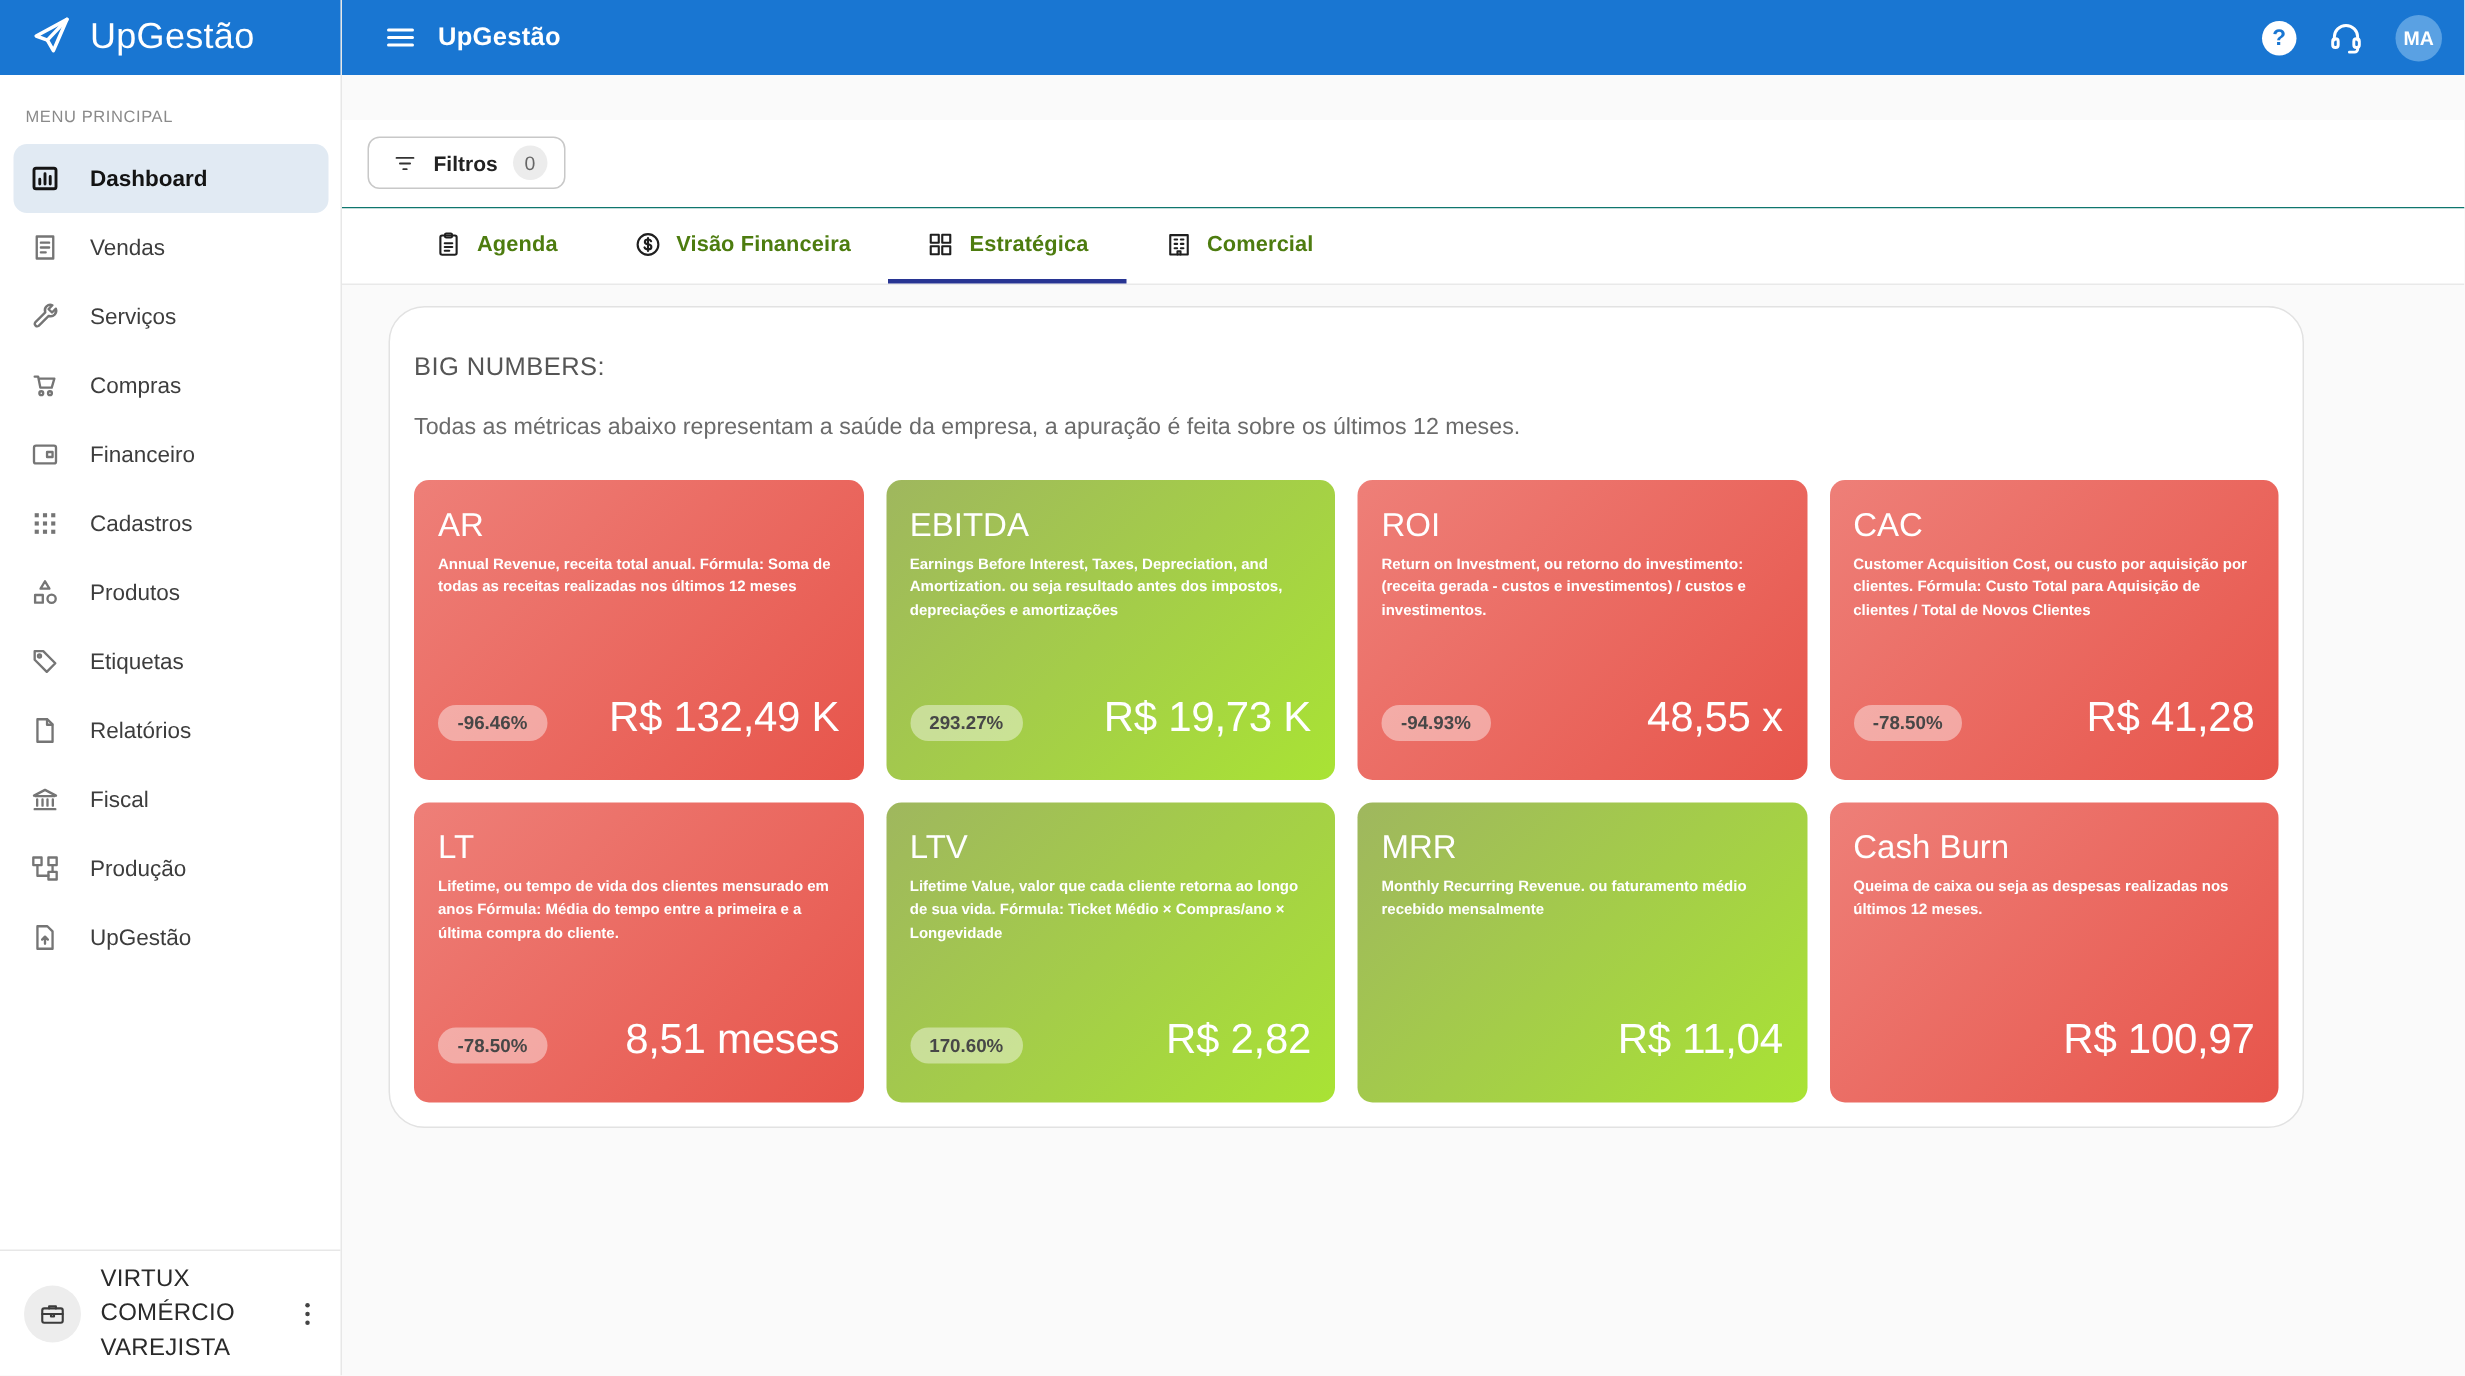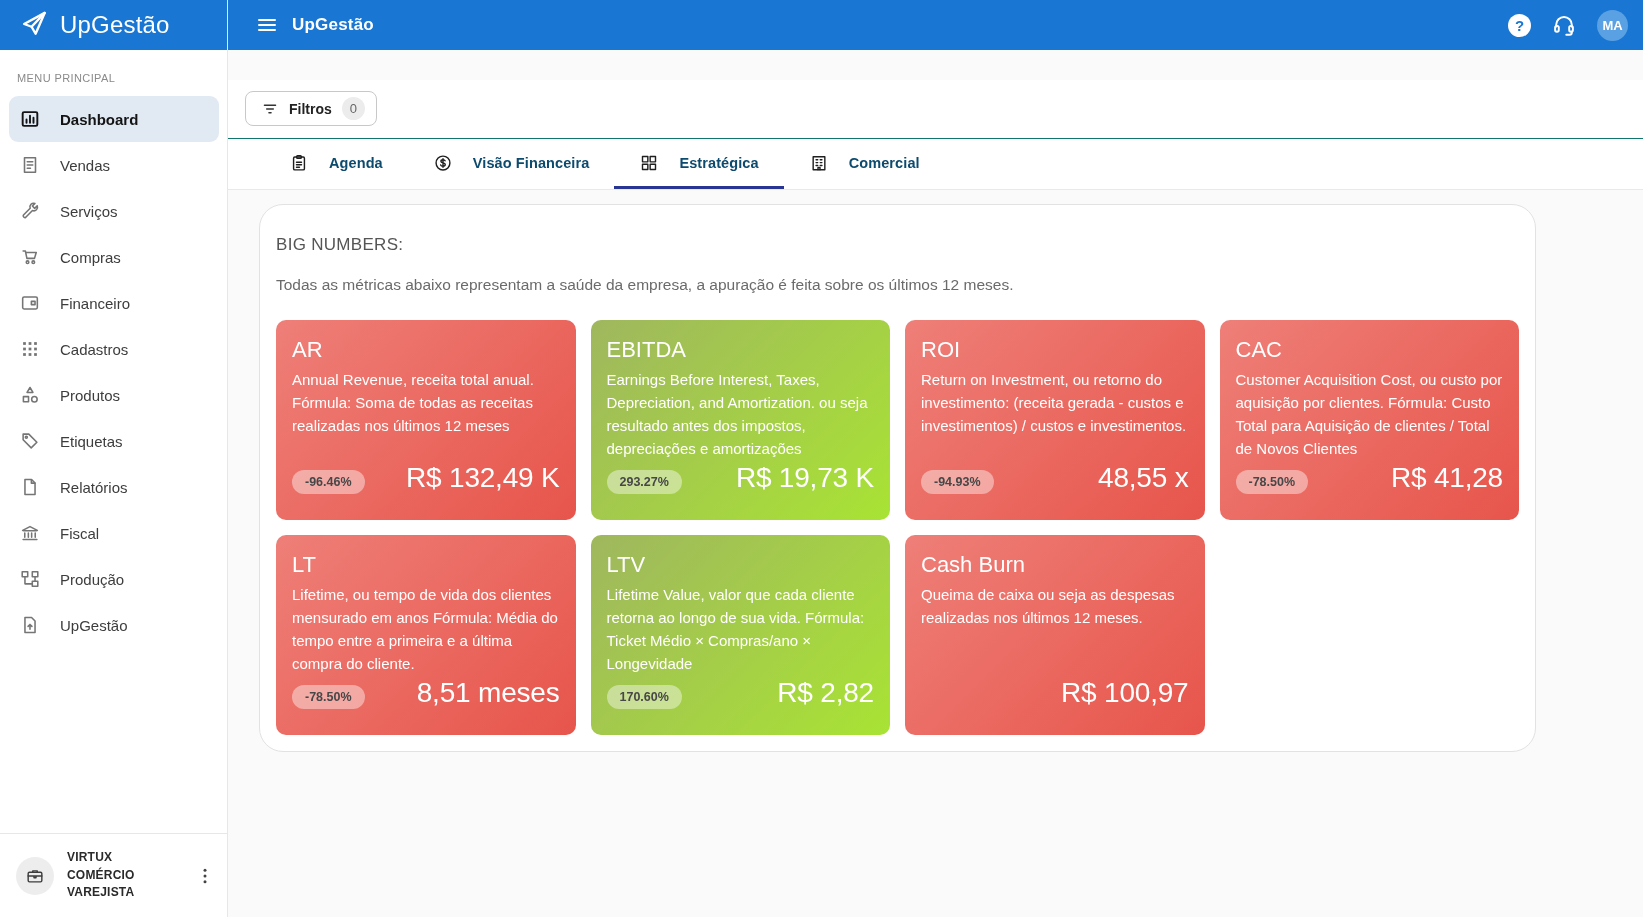--- a/index.html
+++ b/index.html
@@ -28,21 +28,21 @@
   .nav-item.active { background:var(--active-bg,#e1eaf3); margin-left:9px; padding-left:10px; border-radius:9px; }
   .nav-item.active .icon { color:#141414; }
   .nav-item.active .icon svg { stroke-width:2.1; }
   .nav-item.active .label { color:#141414; font-weight:600; }
 
   .sidebar-footer { height:84px; border-top:1px solid #e7e7e7; display:flex; align-items:center;
                     padding:0 10px 0 16px; gap:13px; flex:none; cursor:pointer; }
   .company-avatar { width:38px; height:38px; border-radius:50%; background:#ededed; color:#3c3c3c;
                     display:flex; align-items:center; justify-content:center; flex:none; }
   .company-avatar .icon { width:20px; height:20px; }
-  .company-name { flex:1; font-size:12px; font-weight:700; color:#2a2a2a; line-height:1.45; letter-spacing:.2px; }
+  .company-name { flex:1; font-size:16px; font-weight:400; color:#2a2a2a; line-height:1.45; letter-spacing:.2px; }
   .kebab { width:24px; height:24px; color:#444; cursor:pointer; flex:none; }
 
   
   .main { flex:1; display:flex; flex-direction:column; height:100%; min-width:0; }
   .topbar { height:50px; background:var(--blue,#1976d2); display:flex; align-items:center;
             padding:0 15px; color:#fff; flex:none; }
   .hamburger { width:24px; height:24px; color:#fff; cursor:pointer; margin-left:12px; }
   .hamburger svg { stroke-width:2; }
   .topbar-title { font-size:17px; font-weight:700; margin-left:13px; letter-spacing:.2px; }
   .topbar-spacer { flex:1; }
@@ -57,37 +57,37 @@
 
   .toolbar { background:#fff; padding:11px 16px 12px 17px; border-bottom:1px solid #0f766e; flex:none;margin-top:30px; }
   .filters-btn { display:inline-flex; align-items:center; gap:10px; background:#fff; border:1px solid #c8c8c8;
                  border-radius:8px; padding:5px 11px 5px 15px; cursor:pointer; }
   .filters-btn .icon { width:18px; height:18px; color:#333; }
   .filters-label { font-size:14px; font-weight:700; color:#222; }
   .filters-count { min-width:23px; height:23px; border-radius:12px; background:#ececec; color:#666;
                    font-size:13px; display:flex; align-items:center; justify-content:center; padding:0 6px; }
 
   .tabsbar { background:#fff; border-bottom:1px solid #e9e9e9; display:flex; padding-left:36px; flex:none; }
-  .tab { height:50px; display:flex; align-items:center; gap:20px; padding:0 25px; cursor:pointer;
-         border-bottom:3px solid transparent; color:#0c4a6e; }
+  .tab { height:50px; display:flex; align-items:center; gap:9px; padding:0 25px; cursor:pointer;
+         border-bottom:3px solid transparent; color:#4d7c0f; }
   .tab .icon { width:20px; height:20px; color:#1f1f1f; }
   .tab .label { font-size:14.5px; font-weight:600; letter-spacing:.1px; }
   .tab.active { border-bottom-color:var(--underline,#283593); }
 
   .content { flex:1; overflow:auto; padding:14px 24px 24px 31px; }
   .panel { width:1277px; background:#fff; border:1px solid #e2e2e2; border-radius:24px; padding:30px 16px 16px; }
   .panel-title { font-size:17px; color:#555; font-weight:400; letter-spacing:.3px; }
   .panel-subtitle { font-size:15.5px; color:#6b6b6b; margin-top:21px; }
 
   .cards { display:grid; grid-template-columns:repeat(4,1fr); gap:15px; margin-top:26px; }
   .card { position:relative; height:200px; border-radius:10px; padding:17px 16px; color:#fff; overflow:hidden; }
   .card.red { background:linear-gradient(135deg,var(--red1,#ee7f78) 0%,var(--red2,#e7554b) 100%); }
   .card.green { background:linear-gradient(135deg,var(--green1,#9fb75e) 0%,var(--green2,#a9e334) 100%); }
   .card-title { font-size:22px; font-weight:500; margin-bottom:6px; }
-  .card-desc { font-size:15px; line-height:1.53; }
+  .card-desc { font-size:10px; line-height:1.53;font-weight:bold; }
   .card-bottom { position:absolute; left:16px; right:16px; bottom:26px; display:flex; align-items:flex-end;
                  justify-content:space-between; }
   .badge { background:rgba(255,255,255,.42); color:#474747; font-size:12.5px; font-weight:700;
            padding:5px 13px; border-radius:999px; }
   .card-value { font-size:28px; font-weight:500; letter-spacing:-.2px; }
 </style>
 </head>
 <body>
 
 <aside class="sidebar">
@@ -363,20 +363,28 @@
     </div>
   </div>
           <div class="card green">
     <div class="card-title">LTV</div>
     <div class="card-desc">Lifetime Value, valor que cada cliente retorna ao longo de sua vida. Fórmula: Ticket Médio × Compras/ano × Longevidade</div>
     <div class="card-bottom">
       <span class="badge">170.60%</span>
       <span class="card-value">R$ 2,82</span>
     </div>
   </div>
+          <div class="card green">
+    <div class="card-title">MRR</div>
+    <div class="card-desc">Monthly Recurring Revenue. ou faturamento médio recebido mensalmente</div>
+    <div class="card-bottom">
+      <span class="badge" style="visibility: hidden;"></span>
+      <span class="card-value">R$ 11,04</span>
+    </div>
+  </div>
           <div class="card red">
     <div class="card-title">Cash Burn</div>
     <div class="card-desc">Queima de caixa ou seja as despesas realizadas nos últimos 12 meses.</div>
     <div class="card-bottom">
       <span class="badge" style="visibility: hidden;"></span>
       <span class="card-value">R$ 100,97</span>
     </div>
   </div>
         </div>
     </section>

